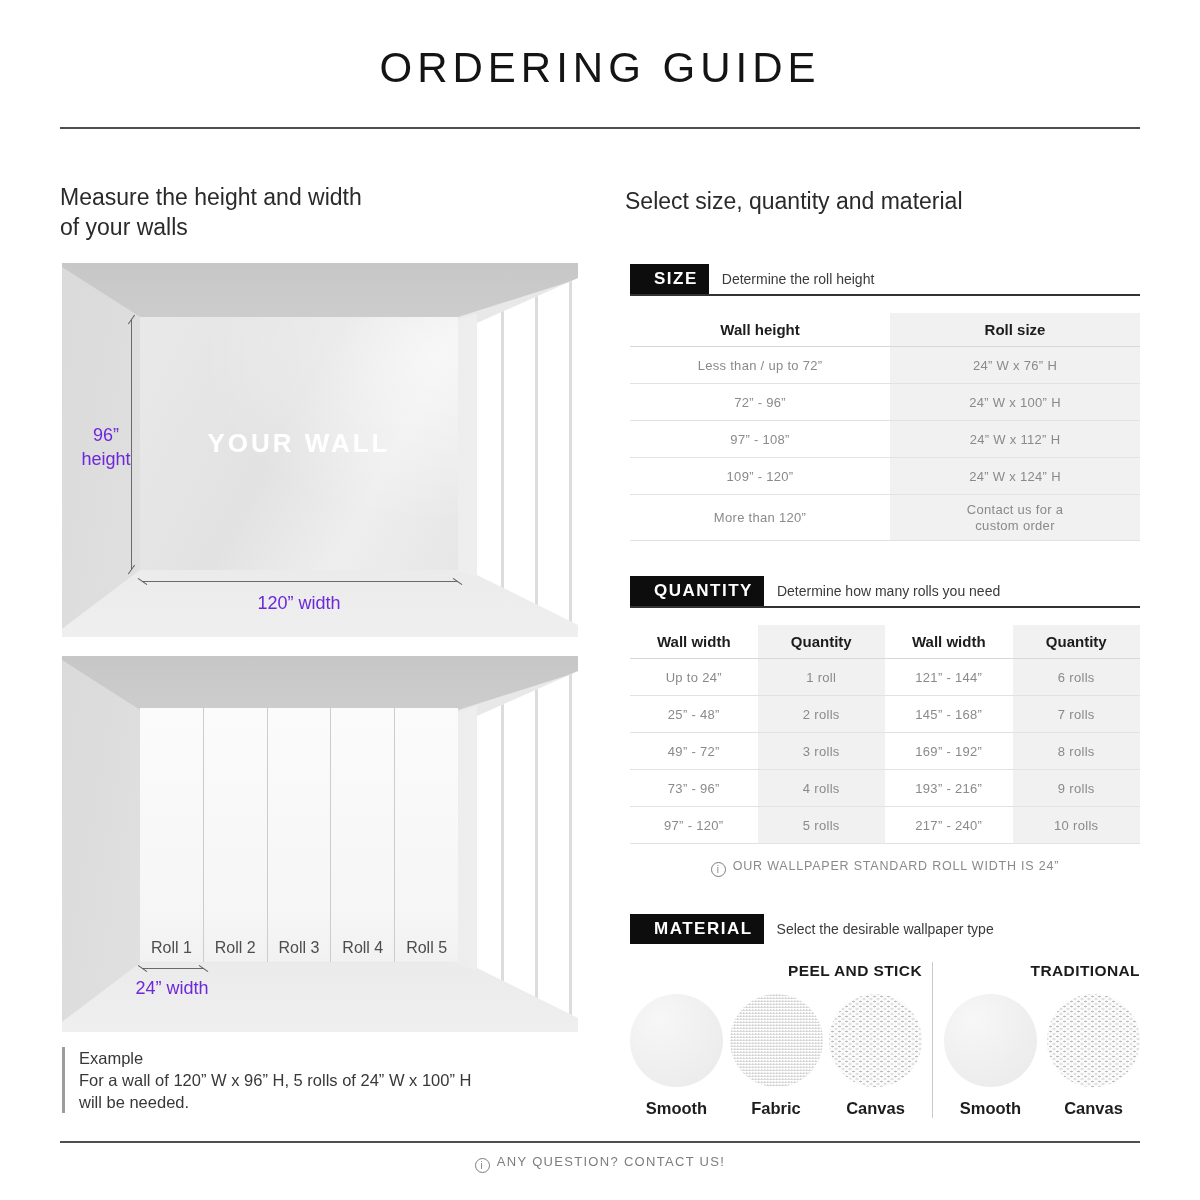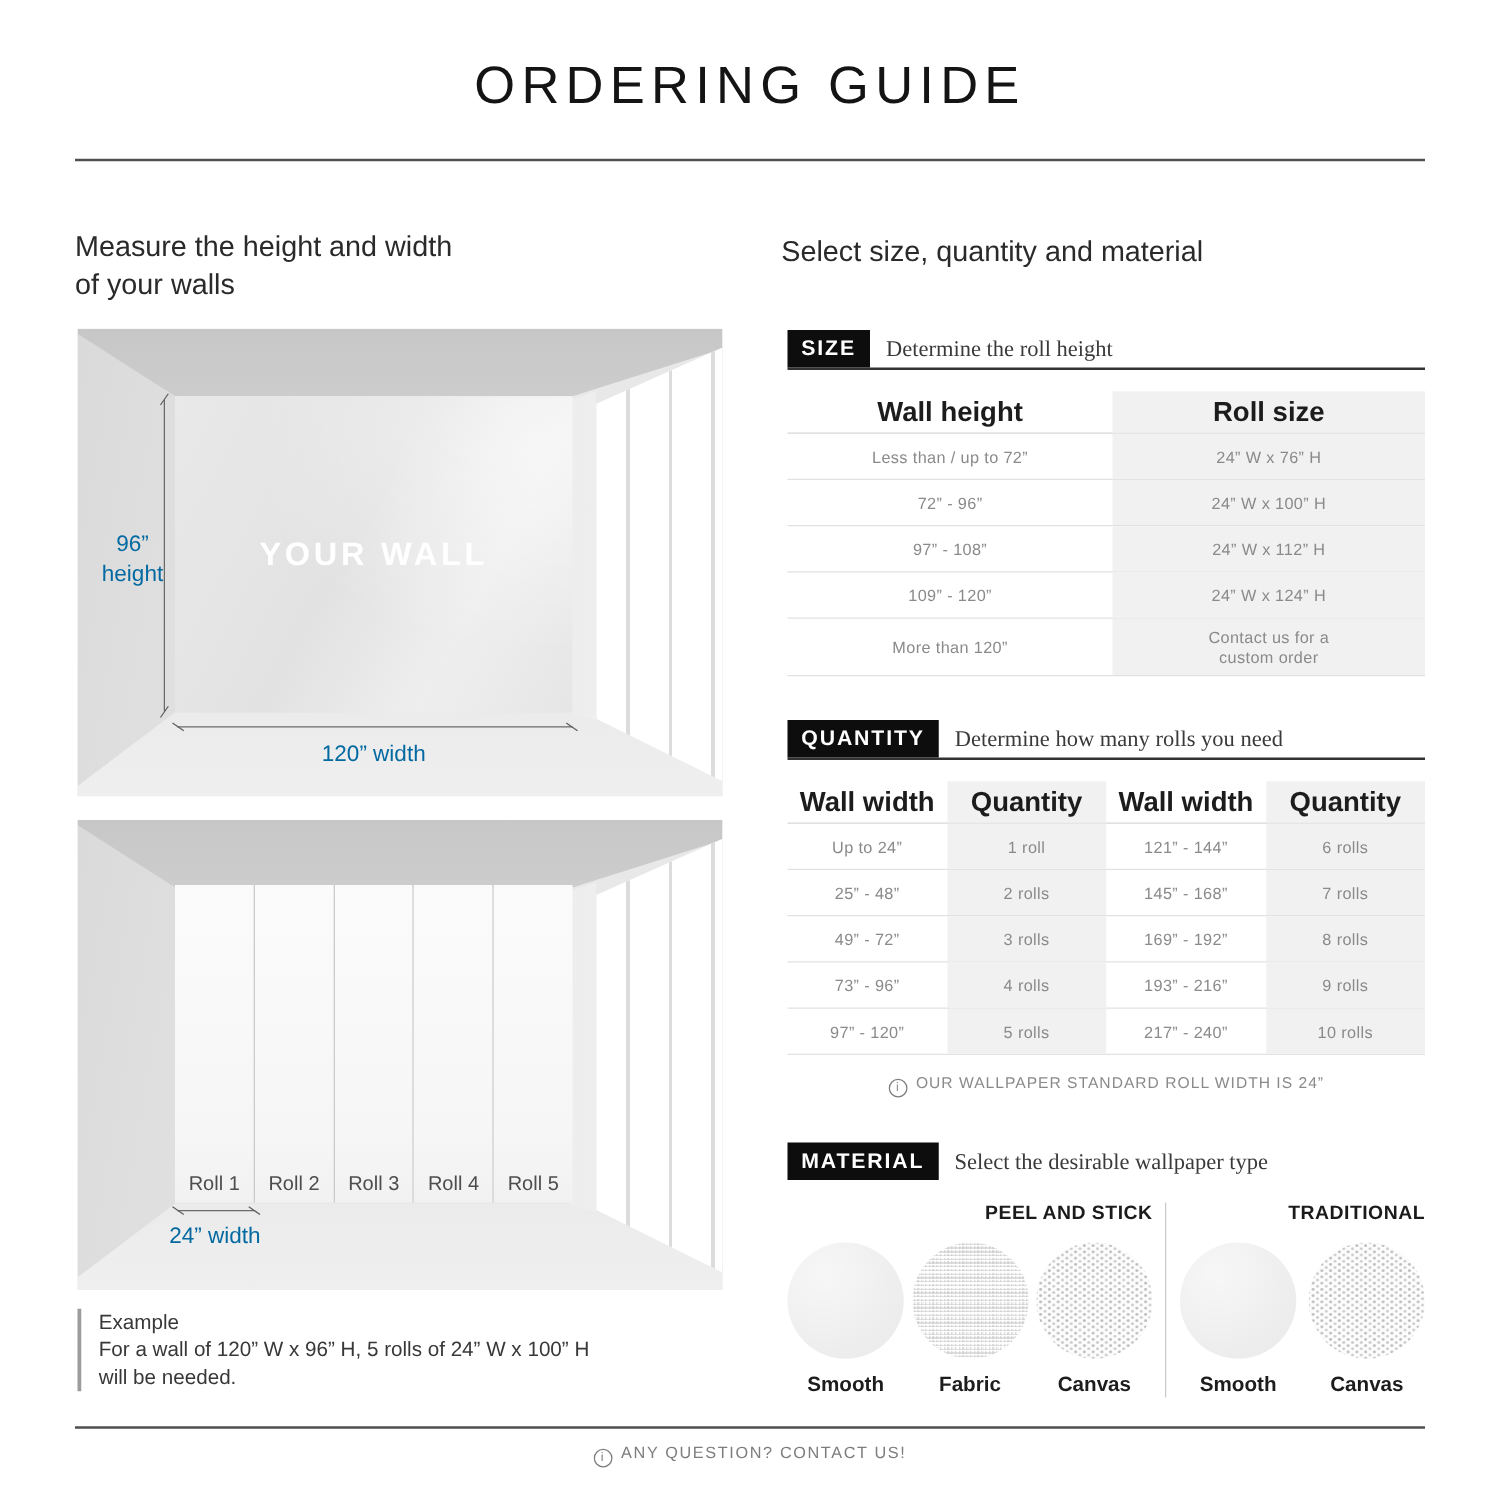--- a/index.html
+++ b/index.html
@@ -99,21 +99,21 @@
   .dim-line { position:absolute; background:#6a6a6a; }
   .vdim { left:69px; top:57px; width:1px; height:249px; }
   .hdim { left:80px; top:318px; width:316px; height:1px; }
   .hdim2 { left:80px; top:312px; width:62px; height:1px; }
   .tick { position:absolute; background:#5d5d5d; }
   .vdim .tick { width:11px; height:1px; left:-5px; transform:rotate(-55deg); }
   .vdim .tick.t1 { top:-1px; } .vdim .tick.t2 { bottom:-1px; }
   .hdim .tick, .hdim2 .tick { width:1px; height:11px; top:-5px; transform:rotate(-55deg); }
   .hdim .tick.t1, .hdim2 .tick.t1 { left:0; }
   .hdim .tick.t2, .hdim2 .tick.t2 { right:0; }
-  .dim-label { position:absolute; color:#0369a1; font-size:18px; line-height:24px; text-align:center; }
+  .dim-label { position:absolute; color:#6d28d9; font-size:18px; line-height:24px; text-align:center; }
   .height-label { left:3px; top:160px; width:82px; }
   .width-label  { left:157px; top:328px; width:160px; }
   .width2-label { left:40px; top:320px; width:140px; }
 
   
   .example {
     position:absolute; left:62px; top:1047px; width:505px;
     border-left:3px solid #9c9c9c; padding-left:14px;
     font-size:16.5px; line-height:22px; color:#383838;
   }
@@ -121,37 +121,37 @@
   
   .section { position:absolute; left:630px; width:510px; }
   #size-section { top:264px; }
   #quantity-section { top:576px; }
   #material-section { top:914px; }
   .sec-head { display:flex; align-items:stretch; }
   .sec-head.underlined { border-bottom:2px solid #333333; }
   .badge {
     background:#0d0d0d; color:#ffffff; font-weight:700;
     font-size:17px; letter-spacing:1.5px;
-    padding:5px 11px 5px 11px; display:flex; align-items:center;
+    padding:5px 11px 5px 24px; display:flex; align-items:center;
   }
   .sec-sub {
-    font-size:18px; color:#3a3a3a; margin-left:13px;
-    display:flex; align-items:center;font-family:Liberation Serif, serif;
+    font-size:14px; color:#3a3a3a; margin-left:13px;
+    display:flex; align-items:center;
   }
 
   
   .tbl { margin-top:17px; }
   .trow { display:flex; border-bottom:1px solid #e2e2e2; align-items:stretch; }
   .trow.head { border-bottom:1px solid #d8d8d8; }
   .tcell {
     display:flex; align-items:center; justify-content:center;
     text-align:center; font-size:13px; color:#8a8a8a; min-height:36px;
     padding:2px 6px; letter-spacing:0.3px;
   }
-  .trow.head .tcell { font-weight:700; color:#1c1c1c; font-size:22px; min-height:33px; letter-spacing:0; }
+  .trow.head .tcell { font-weight:700; color:#1c1c1c; font-size:15px; min-height:33px; letter-spacing:0; }
   .gray { background:#f1f1f1; }
   .c-half1 { width:51%; } .c-half2 { width:49%; }
   .c-q { width:25%;text-align:right; }
   .trow.tall .tcell { min-height:45px; line-height:16px; }
 
   .qty-note {
     margin-top:15px; text-align:center; font-size:12.5px;
     letter-spacing:0.8px; color:#8a8a8a;
   }
 

